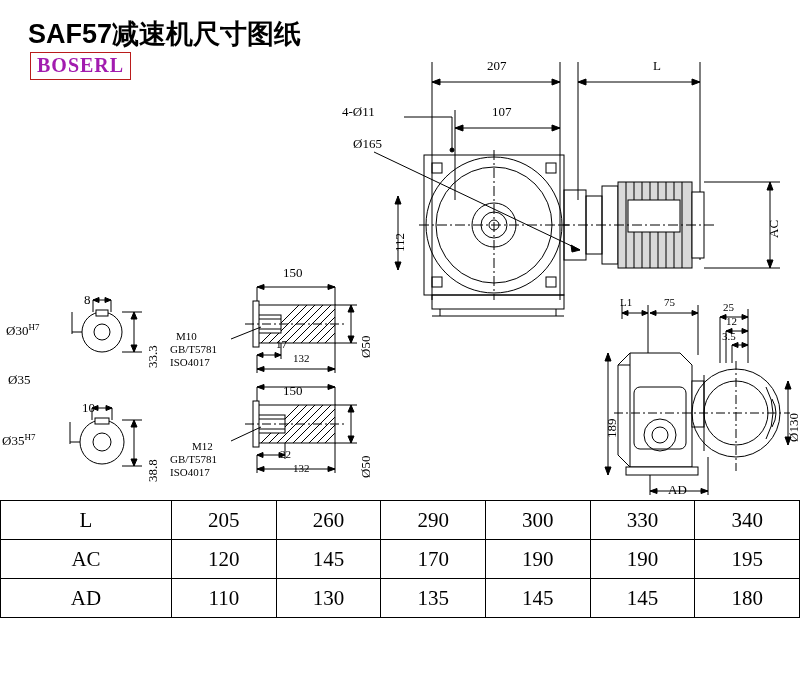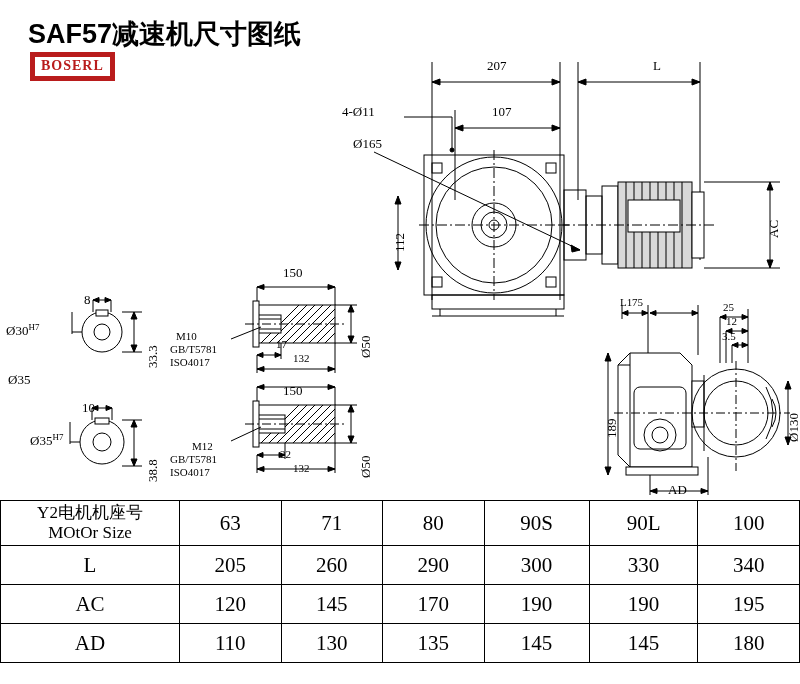--- a/index.html
+++ b/index.html
@@ -15,25 +15,25 @@
 
   
   .title{
     position:absolute;left:28px;top:16px;
     font-family:"Liberation Sans", sans-serif;
     font-weight:bold;font-size:27px;letter-spacing:0px;
     white-space:nowrap;
   }
   .logo{
     position:absolute;left:30px;top:52px;
-    border:5px solid #b91c1c;
+    border:1px solid #b91c1c;
     padding:1px 6px 2px 6px;
     font-family:"Liberation Serif", serif;
-    font-weight:bold;font-size:14px;
-    color:#b91c1c;
+    font-weight:bold;font-size:20px;
+    color:#a21caf;
     background:#fff;
     letter-spacing:1px;
   }
   .lbl{position:absolute;font-size:13px;font-family:"Liberation Serif", serif;white-space:nowrap;}
   .lbl.sm{font-size:11px;}
   .rot{transform-origin:0 0;}
 
   
   table.spec{
     position:absolute;left:0px;top:500px;
@@ -199,21 +199,21 @@
       <line x1="92" y1="130" x2="112" y2="130"></line>
       <line x1="92" y1="176" x2="112" y2="176"></line>
     </g>
   </svg>
 
   <div class="lbl" style="left:84px;top:292px;">8</div>
   <div class="lbl" style="left:6px;top:322px;"><span>Ø30</span><sup class="cnsm" style="font-size:9px">H7</sup></div>
   <div class="lbl rot" style="left:145px;top:368px;transform:rotate(-90deg);">33.3</div>
   <div class="lbl" style="left:8px;top:372px;">Ø35</div>
   <div class="lbl" style="left:82px;top:400px;">10</div>
-  <div class="lbl" style="left:2px;top:432px;margin-left:28px;"><span>Ø35</span><sup style="font-size:9px">H7</sup></div>
+  <div class="lbl" style="left:2px;top:432px;"><span>Ø35</span><sup style="font-size:9px">H7</sup></div>
   <div class="lbl rot" style="left:145px;top:482px;transform:rotate(-90deg);">38.8</div>
 
   <svg width="220" height="220" style="left:185px;top:265px;">
     <g stroke="#000" fill="none" stroke-width="1">
 
       <line x1="72" y1="22" x2="150" y2="22"></line>
       <polygon points="72,22 79,19.5 79,24.5" fill="#000"></polygon>
       <polygon points="150,22 143,19.5 143,24.5" fill="#000"></polygon>
       <line x1="72" y1="22" x2="72" y2="40"></line>
       <line x1="150" y1="22" x2="150" y2="40"></line>
@@ -373,43 +373,31 @@
 
       <line x1="50" y1="196" x2="108" y2="196"></line>
       <polygon points="50,196 57,193.5 57,198.5" fill="#000"></polygon>
       <polygon points="108,196 101,193.5 101,198.5" fill="#000"></polygon>
       <line x1="50" y1="180" x2="50" y2="200"></line>
       <line x1="108" y1="162" x2="108" y2="200"></line>
     </g>
   </svg>
 
   <div class="lbl sm" style="left:620px;top:296px;">L1</div>
-  <div class="lbl sm" style="left:632px;top:296px;">75</div>
+  <div class="lbl sm" style="left:664px;top:296px;">75</div>
   <div class="lbl sm" style="left:723px;top:301px;">25</div>
   <div class="lbl sm" style="left:726px;top:315px;">12</div>
   <div class="lbl sm" style="left:722px;top:330px;">3.5</div>
   <div class="lbl rot" style="left:604px;top:438px;transform:rotate(-90deg);">189</div>
   <div class="lbl rot" style="left:786px;top:442px;transform:rotate(-90deg);">Ø130</div>
 
   <div class="lbl" style="left:668px;top:482px;">AD</div>
 
   <table class="spec">
     <tbody>
-        <tr>
-      <td class="head2">
-        <div>Y2电机机座号</div>
-        <div>MOtOr Size</div>
-      </td>
-      <td>63</td>
-      <td>71</td>
-      <td>80</td>
-      <td>90S</td>
-      <td>90L</td>
-      <td>100</td>
-    </tr>
     <tr>
       <td class="rowlabel">L</td>
       <td>205</td>
       <td>260</td>
       <td>290</td>
       <td>300</td>
       <td>330</td>
       <td>340</td>
     </tr>
     <tr>

